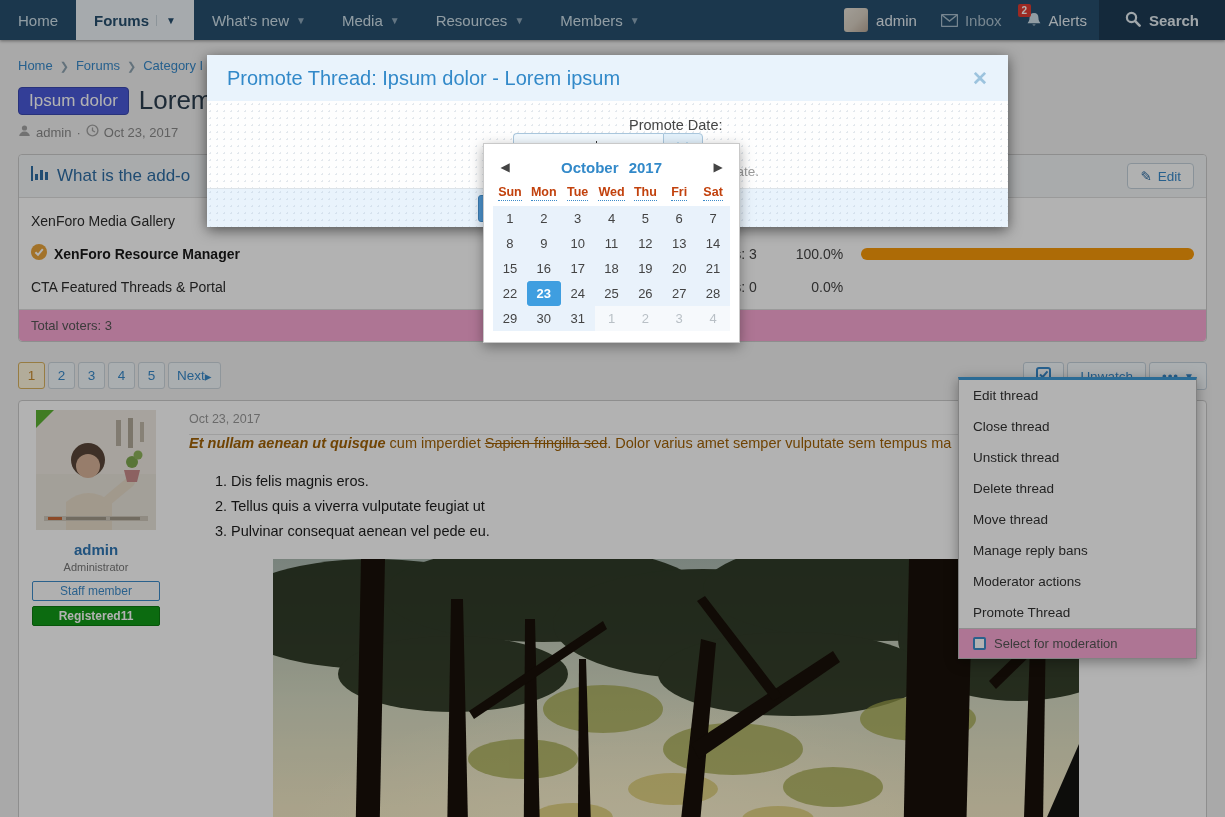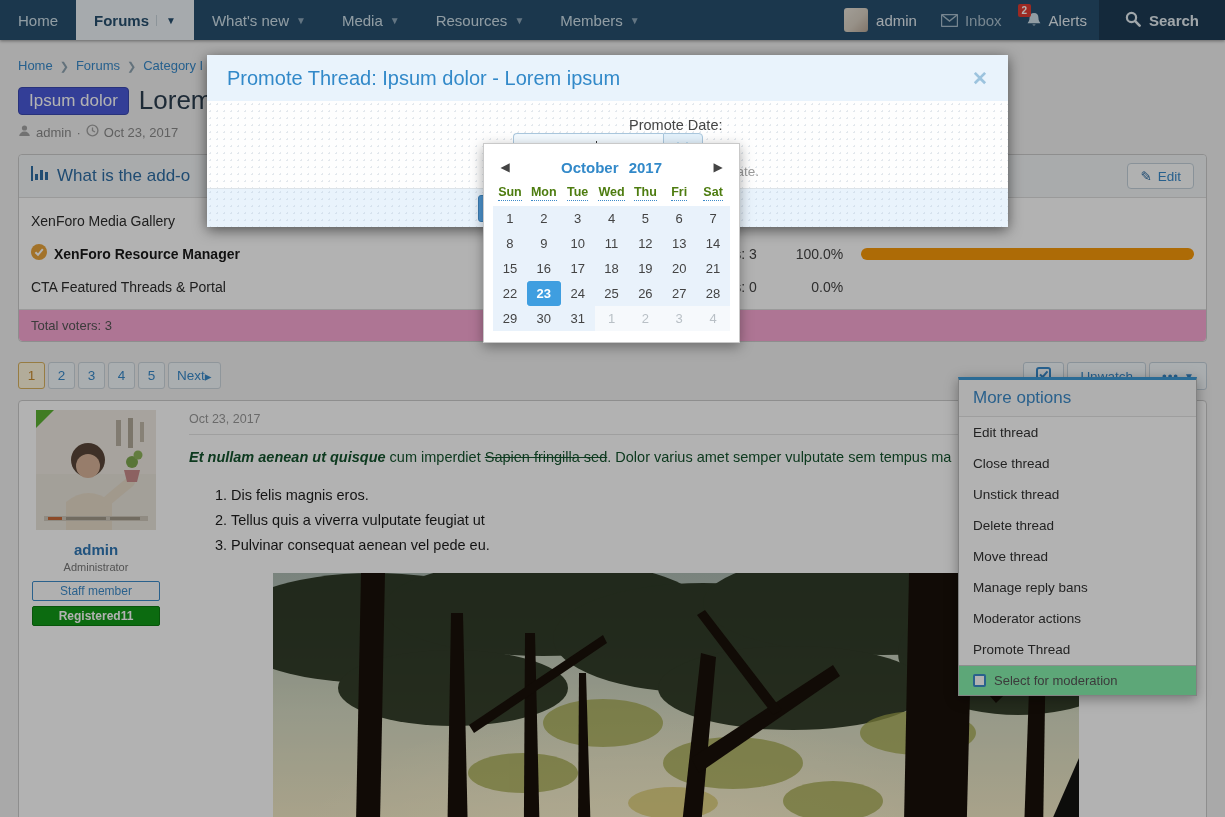--- a/index.html
+++ b/index.html
@@ -80,35 +80,35 @@
   .avatar-corner { position:absolute; left:0; top:0; width:0; height:0;
     border-top:18px solid #5cb233; border-right:18px solid transparent; }
   .post-username { color:#3077b5; font-weight:bold; font-size:15px; margin-top:8px; }
   .post-usertitle { color:#777; font-size:11px; margin-top:3px; }
   .badge-staff { display:block; margin:8px 4px 0; border:1px solid #3d8bc9; color:#3d8bc9;
     background:#fdfdfd; font-size:12px; padding:2px 0; border-radius:2px; }
   .badge-registered { display:block; margin:5px 4px 0; border:1px solid #0c7a10; color:#fff;
     background:#129a18; font-size:12px; font-weight:bold; padding:2px 0; border-radius:2px; }
   .post-main { flex:1; padding:8px 16px 0; min-width:0; position:relative; }
   .post-date-line { color:#999; font-size:12.5px; padding:3px 0 8px; border-bottom:1px solid #e4e4e4; }
-  .post-body { margin-top:14px; font-size:14.5px; color:#14532d; white-space:nowrap; overflow:hidden; }
+  .post-body { font-size:14.5px; color:#a16207; white-space:nowrap; overflow:hidden; }
   .post-body .bi { font-weight:bold; font-style:italic; }
   .post-body .strike { text-decoration:line-through; }
   .post-list { margin:22px 0 0 42px; font-size:14.5px; color:#1e1e1e; }
   .post-list li { margin-bottom:9px; }
   .post-image { margin:20px 0 0 84px; width:806px; height:400px; }
   .post-image svg { display:block; }
   
   .more-menu { position:absolute; left:958px; top:377px; width:239px; background:#fff;
     border:1px solid #bbb; border-top:3px solid #3e9ad6; box-shadow:0 3px 12px rgba(0,0,0,.35);
     z-index:10; }
   .more-menu-header { color:#3d8bc9; font-size:17px; padding:8px 14px; background:#fbfbfb;
     border-bottom:1px solid #e2e2e2; }
   .more-menu-item { display:block; color:#333; font-size:13.5px; padding:8px 14px; cursor:pointer; }
-  .more-menu-footer { background:#86efac; border-top:1px solid #ccc; padding:7px 14px;
+  .more-menu-footer { background:#f9a8d4; border-top:1px solid #ccc; padding:7px 14px;
     display:flex; align-items:center; gap:8px; color:#555; font-size:13px; }
   .mini-checkbox { width:13px; height:13px; border:2px solid #3d8bc9; border-radius:2px; background:#fff; }
   
   .dim-overlay { position:absolute; inset:0; background:rgba(0,0,0,0.30); z-index:50; }
   .modal { position:absolute; left:207px; top:55px; width:801px; z-index:100;
     box-shadow:0 3px 14px rgba(0,0,0,.55); border-radius:0 0 2px 2px; }
   .modal-header { background:#e9f3fc; height:46px; display:flex; align-items:center;
     padding:0 20px; }
   .modal-title { color:#3289c9; font-size:20px; }
   .modal-close { margin-left:auto; color:#9cc3de; font-size:19px; font-weight:bold; cursor:pointer; }
@@ -137,21 +137,21 @@
     background-image:radial-gradient(#d6e2ee 1px, transparent 1px); background-size:7px 7px;
     display:flex; align-items:center; justify-content:center; }
   .footer-button { width:260px; height:27px; background:#4d94cf; border:1px solid #3b7cb2; border-radius:3px; cursor:pointer; }
   
   .calendar-pop { position:absolute; left:276px; top:88px; width:257px; background:#fff;
     border:1px solid #c9c9c9; box-shadow:0 4px 12px rgba(0,0,0,.35); padding:9px 9px 11px; z-index:110; }
   .cal-head { display:flex; align-items:center; height:28px; }
   .cal-arrow { width:24px; text-align:center; color:#444; font-size:12px; cursor:pointer; }
   .cal-month { flex:1; text-align:center; color:#3289c9; font-weight:bold; font-size:15px; }
   .cal-daynames { display:flex; margin-top:4px; }
-  .cal-dayname { width:34px; text-align:center; color:#4d7c0f; font-weight:bold; font-size:12.5px;
+  .cal-dayname { width:34px; text-align:center; color:#c2410c; font-weight:bold; font-size:12.5px;
     padding-bottom:4px; }
   .cal-dayname span { border-bottom:1px dotted #3d8bc9; padding-bottom:1px; }
   .cal-grid { margin-top:3px; }
   .cal-week { display:flex; }
   .cal-cell { width:34px; height:25px; display:flex; align-items:center; justify-content:center;
     font-size:13px; color:#444; background:#e9f2fb; cursor:pointer; }
   .cal-cell.next { background:#f6f9fc; color:#b9c0c6; }
   .cal-cell.selected { background:#3f9ee0; color:#fff; font-weight:bold; border-radius:3px; }
 </style>
 </head>
@@ -411,21 +411,20 @@
           </g>
           <path d="M806 400 L806 185 L712 400 Z" fill="#141311"></path>
           <rect y="382" width="806" height="18" fill="#17100a" opacity="0.85"></rect>
         </svg>
       </div>
     </div>
   </div>
 </div>
 
 <div class="more-menu">
-  <div class="more-menu-header">More options</div>
   <div id="more-menu-items">
       <a class="more-menu-item">Edit thread</a>
       <a class="more-menu-item">Close thread</a>
       <a class="more-menu-item">Unstick thread</a>
       <a class="more-menu-item">Delete thread</a>
       <a class="more-menu-item">Move thread</a>
       <a class="more-menu-item">Manage reply bans</a>
       <a class="more-menu-item">Moderator actions</a>
       <a class="more-menu-item">Promote Thread</a>
     </div>

